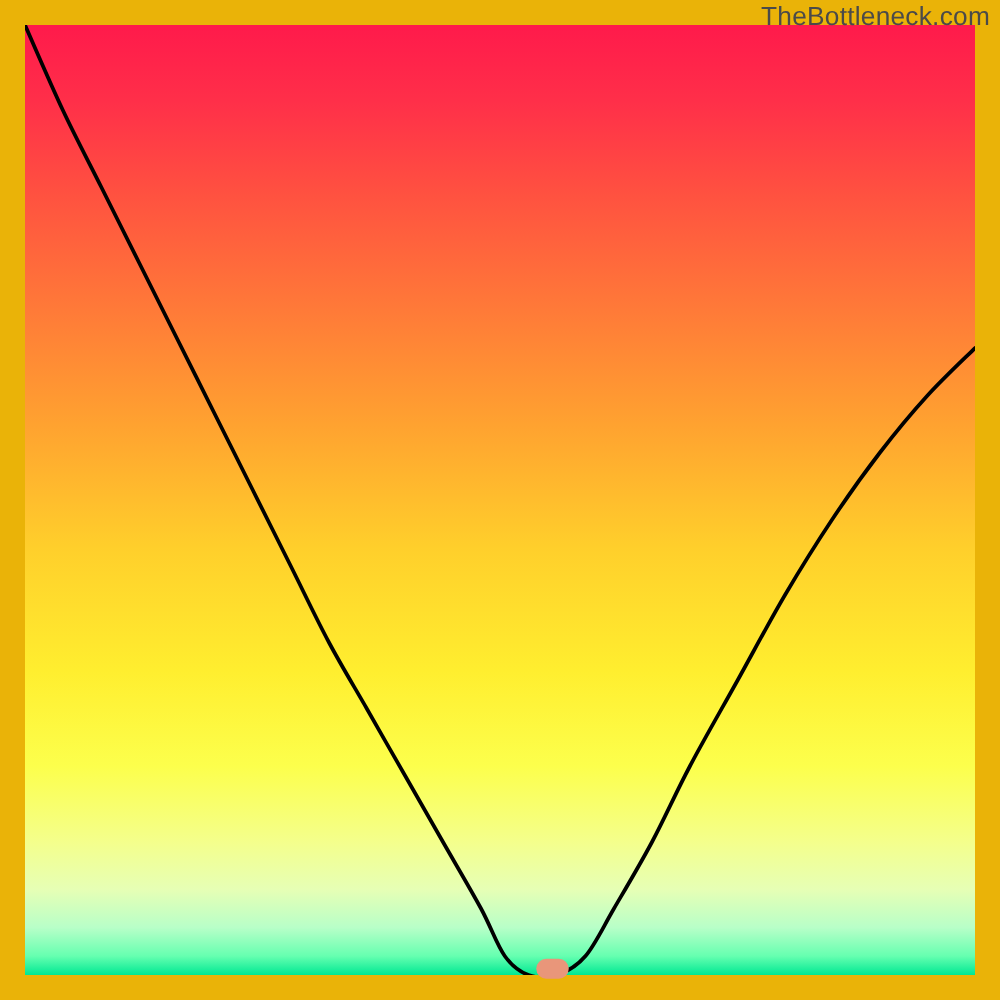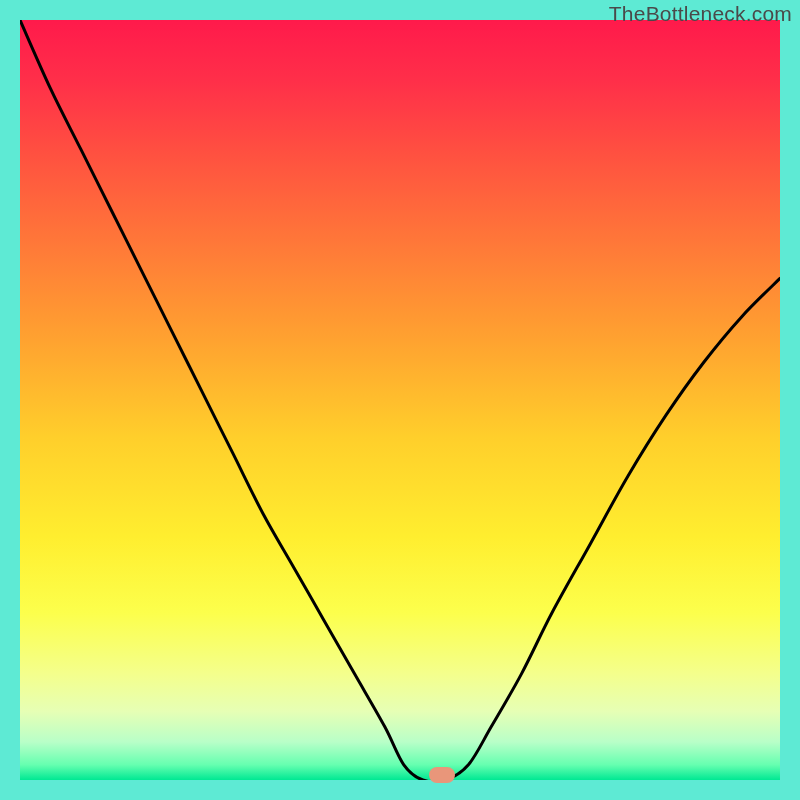--- a/index.html
+++ b/index.html
@@ -10,21 +10,21 @@
     background: #000;
     overflow: hidden;
     font-family: Arial, Helvetica, sans-serif;
   }
   .frame {
     position: absolute;
     left: 0;
     top: 0;
     width: 800px;
     height: 800px;
-    background: #5eead4;
+    background: #eab308;
   }
   .plot-area {
     position: absolute;
     left: 20px;
     top: 20px;
     width: 760px;
     height: 760px;
     
   }
   .watermark {

